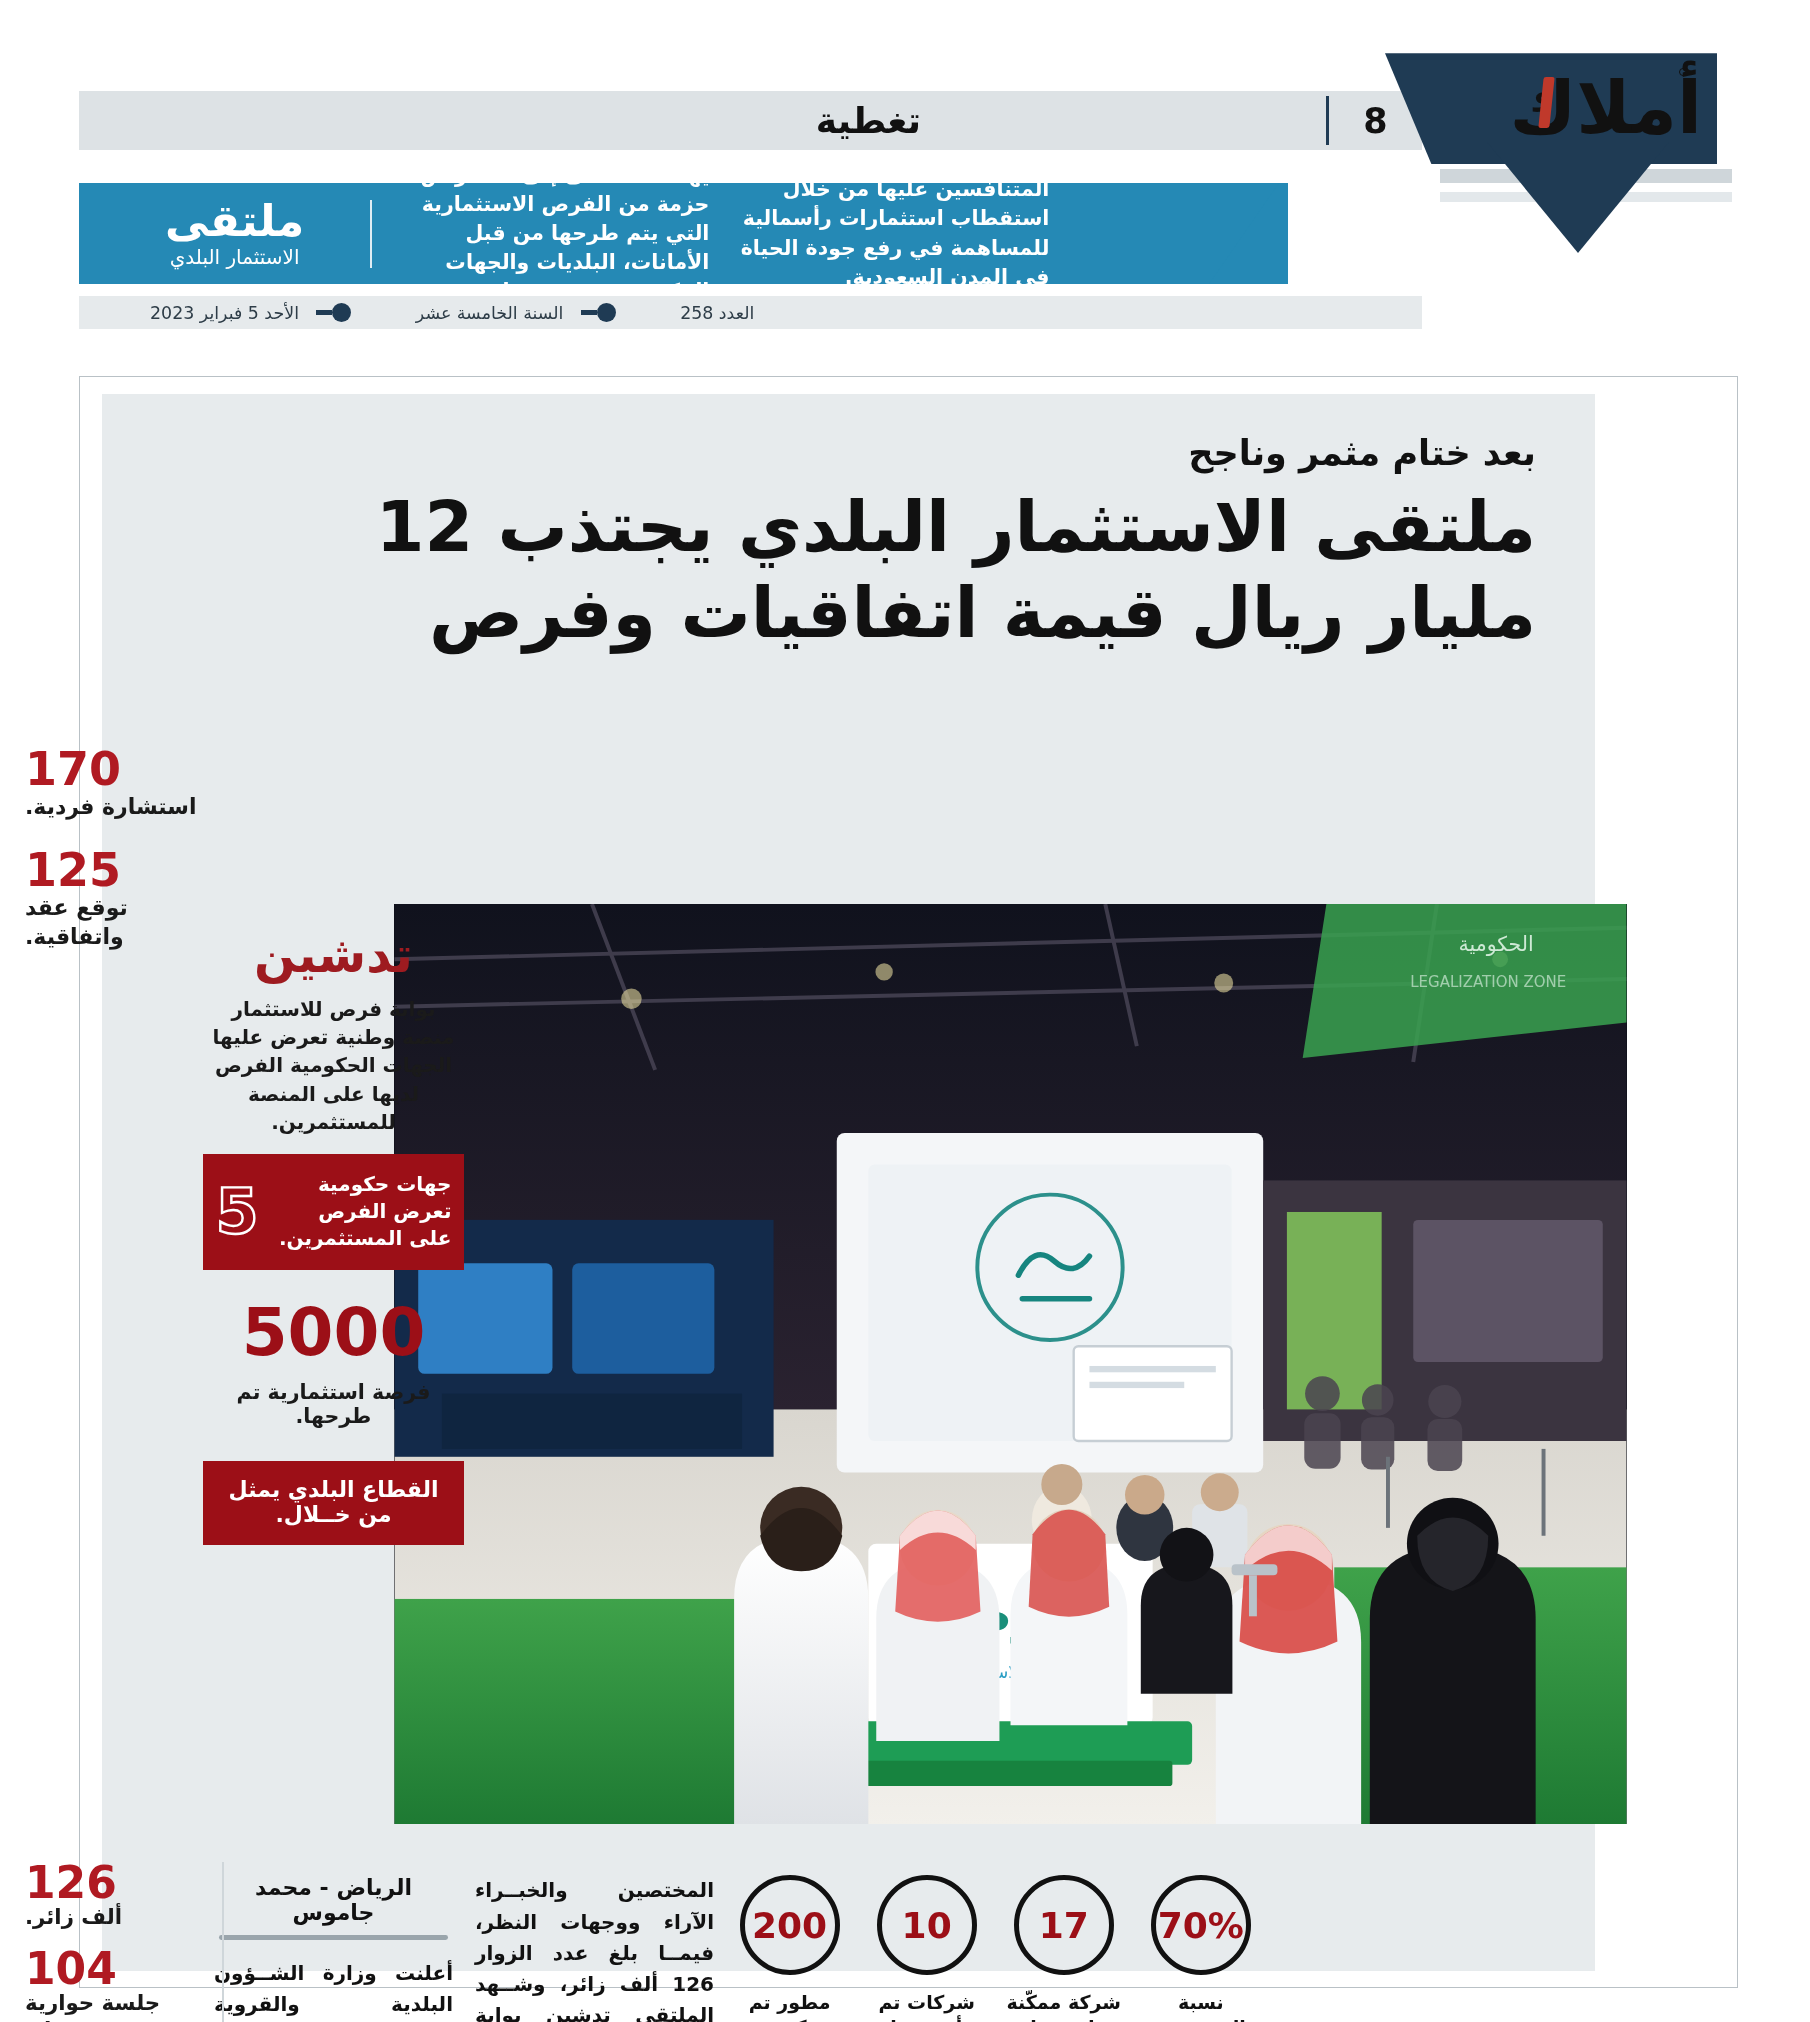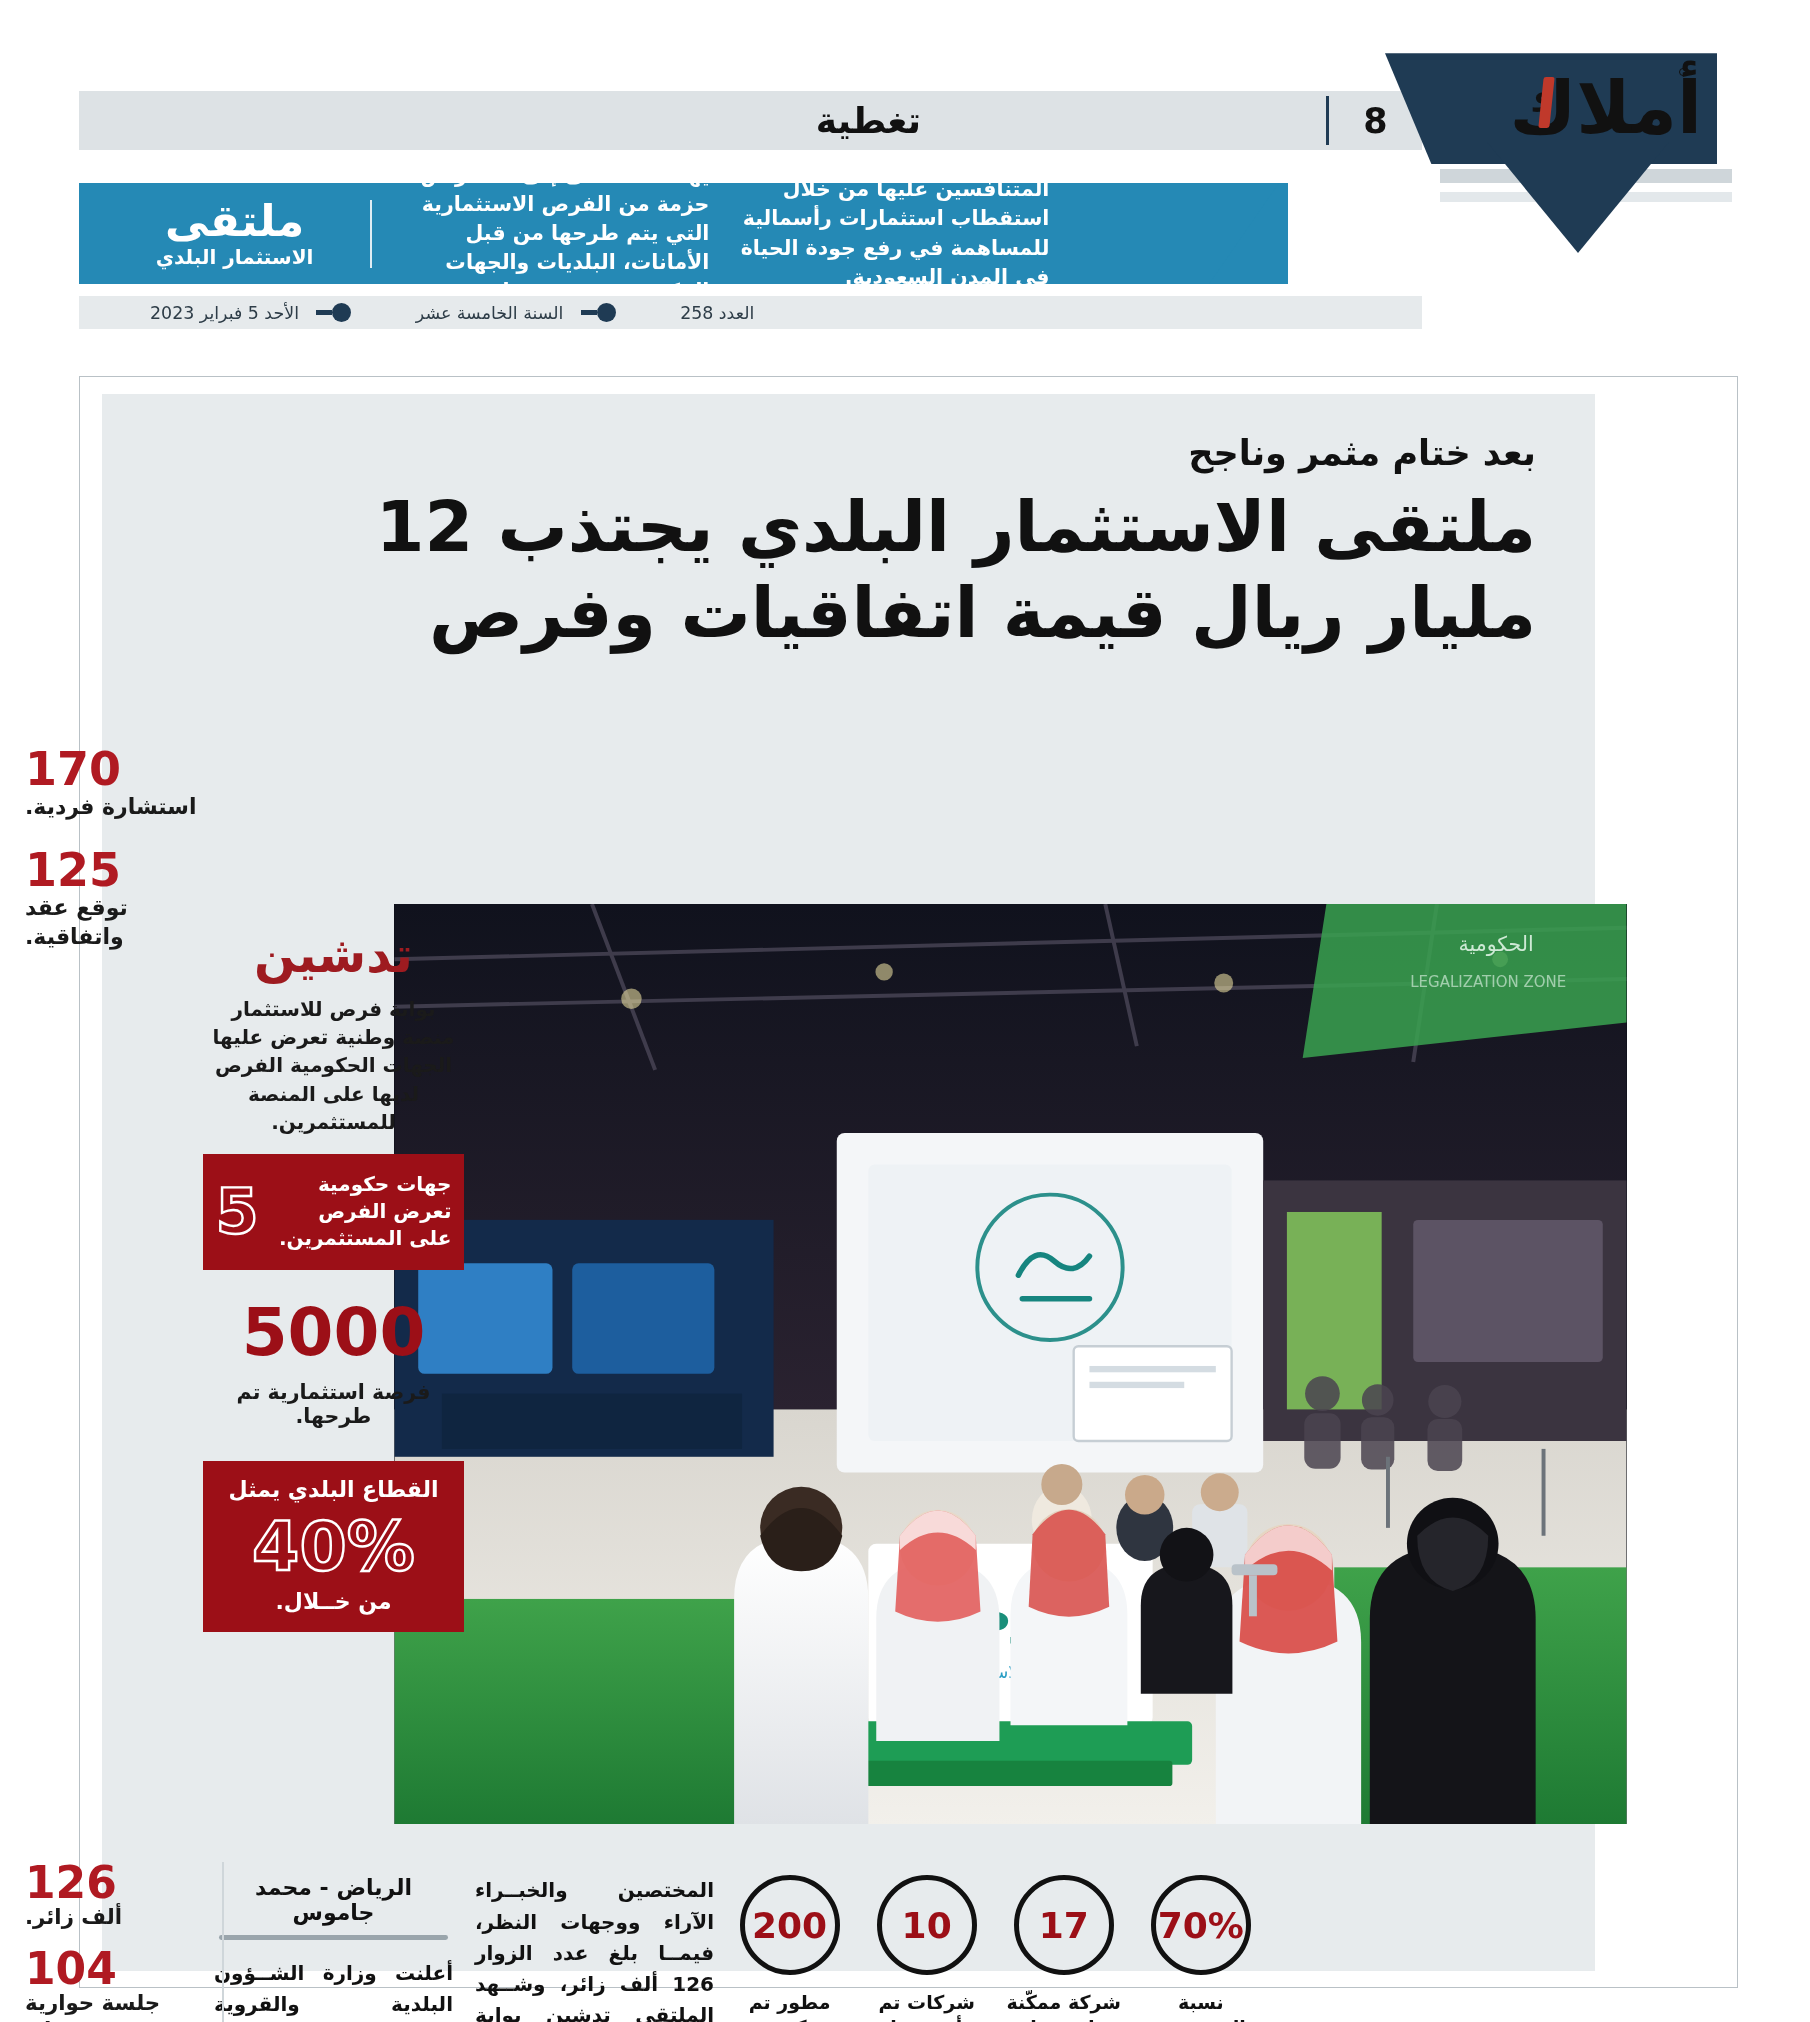--- a/index.html
+++ b/index.html
@@ -35,21 +35,21 @@
 
   
   .banner { position:absolute; left:79px; top:183px; width:1209px; height:101px;
             background:#2589b5; }
   .banner-notch { position:absolute; left:1209px; top:183px; width:0; height:0;
                   border-top:101px solid #2589b5; border-right:70px solid transparent; }
   .banner-inner { display:flex; flex-direction:row-reverse; align-items:center;
                   height:100%; padding:0 22px 0 22px; gap:0; }
   .brand-block { width:253px; text-align:center; color:#fff; padding-left:14.2px; }
   .brand-main { font-size:44px; font-weight:800; line-height:1.05; }
-  .brand-sub { font-size:20px; font-weight:700; margin-top:0; }
+  .brand-sub { font-size:20px; font-weight:400; margin-top:0; }
   .brand-divider { width:2.4px; height:68px; background:#ffffff; opacity:.85; margin:0 16px; }
   .banner-col { color:#fff; font-size:20.5px; font-weight:700; line-height:1.42;
                 text-align:right; padding:0 11px; }
   .banner-col.c1 { width:332px; }
   .banner-col.c2 { width:340px; }
 
   
   .datestrip { position:absolute; left:79px; top:296px; width:1343px; height:33px;
                background:#e6eaec; display:flex; flex-direction:row-reverse;
                align-items:center; justify-content:flex-start; padding-left:24px; gap:17.4px;
@@ -334,21 +334,20 @@
           <div class="rb-text">جهات حكومية تعرض الفرص على المستثمرين.</div>
         </div>
 
         <div class="plainbox">
           <div class="pb-num">5000</div>
           <div class="pb-text">فرصة استثمارية تم طرحها.</div>
         </div>
 
         <div class="pctbox">
           <div class="pct-top">القطاع البلدي يمثل</div>
-          <div class="pct-num">40%</div>
           <div class="pct-bot">من خــلال.</div>
         </div>
       </div>
 
       <div class="bottom">
 
         <div class="artcol">
           <div class="byline">الرياض - محمد جاموس</div>
           <div class="byline-rule"></div>
           <div class="bodytext">أعلنت وزارة الشــؤون البلدية والقروية والإســكان عــن نجــاح واختتــام ملتقــى الاستثمار البلدي «فرص» الذي تم تنظيمه، مؤخرًا، وذلك بطــرح أكثر من 5000 فرصة استثمارية من مختلف الجهات الحكومية، وتم إبــرام اتفاقيات بقيمة تجاوزت 12 مليار ريال. وأفادت الوزارة على حســابها في تويتر أن الملتقــى شــهد 104 جلسة حواريــة وورشــة عمل، تبادل فيها 174 متحدثًا من</div>

